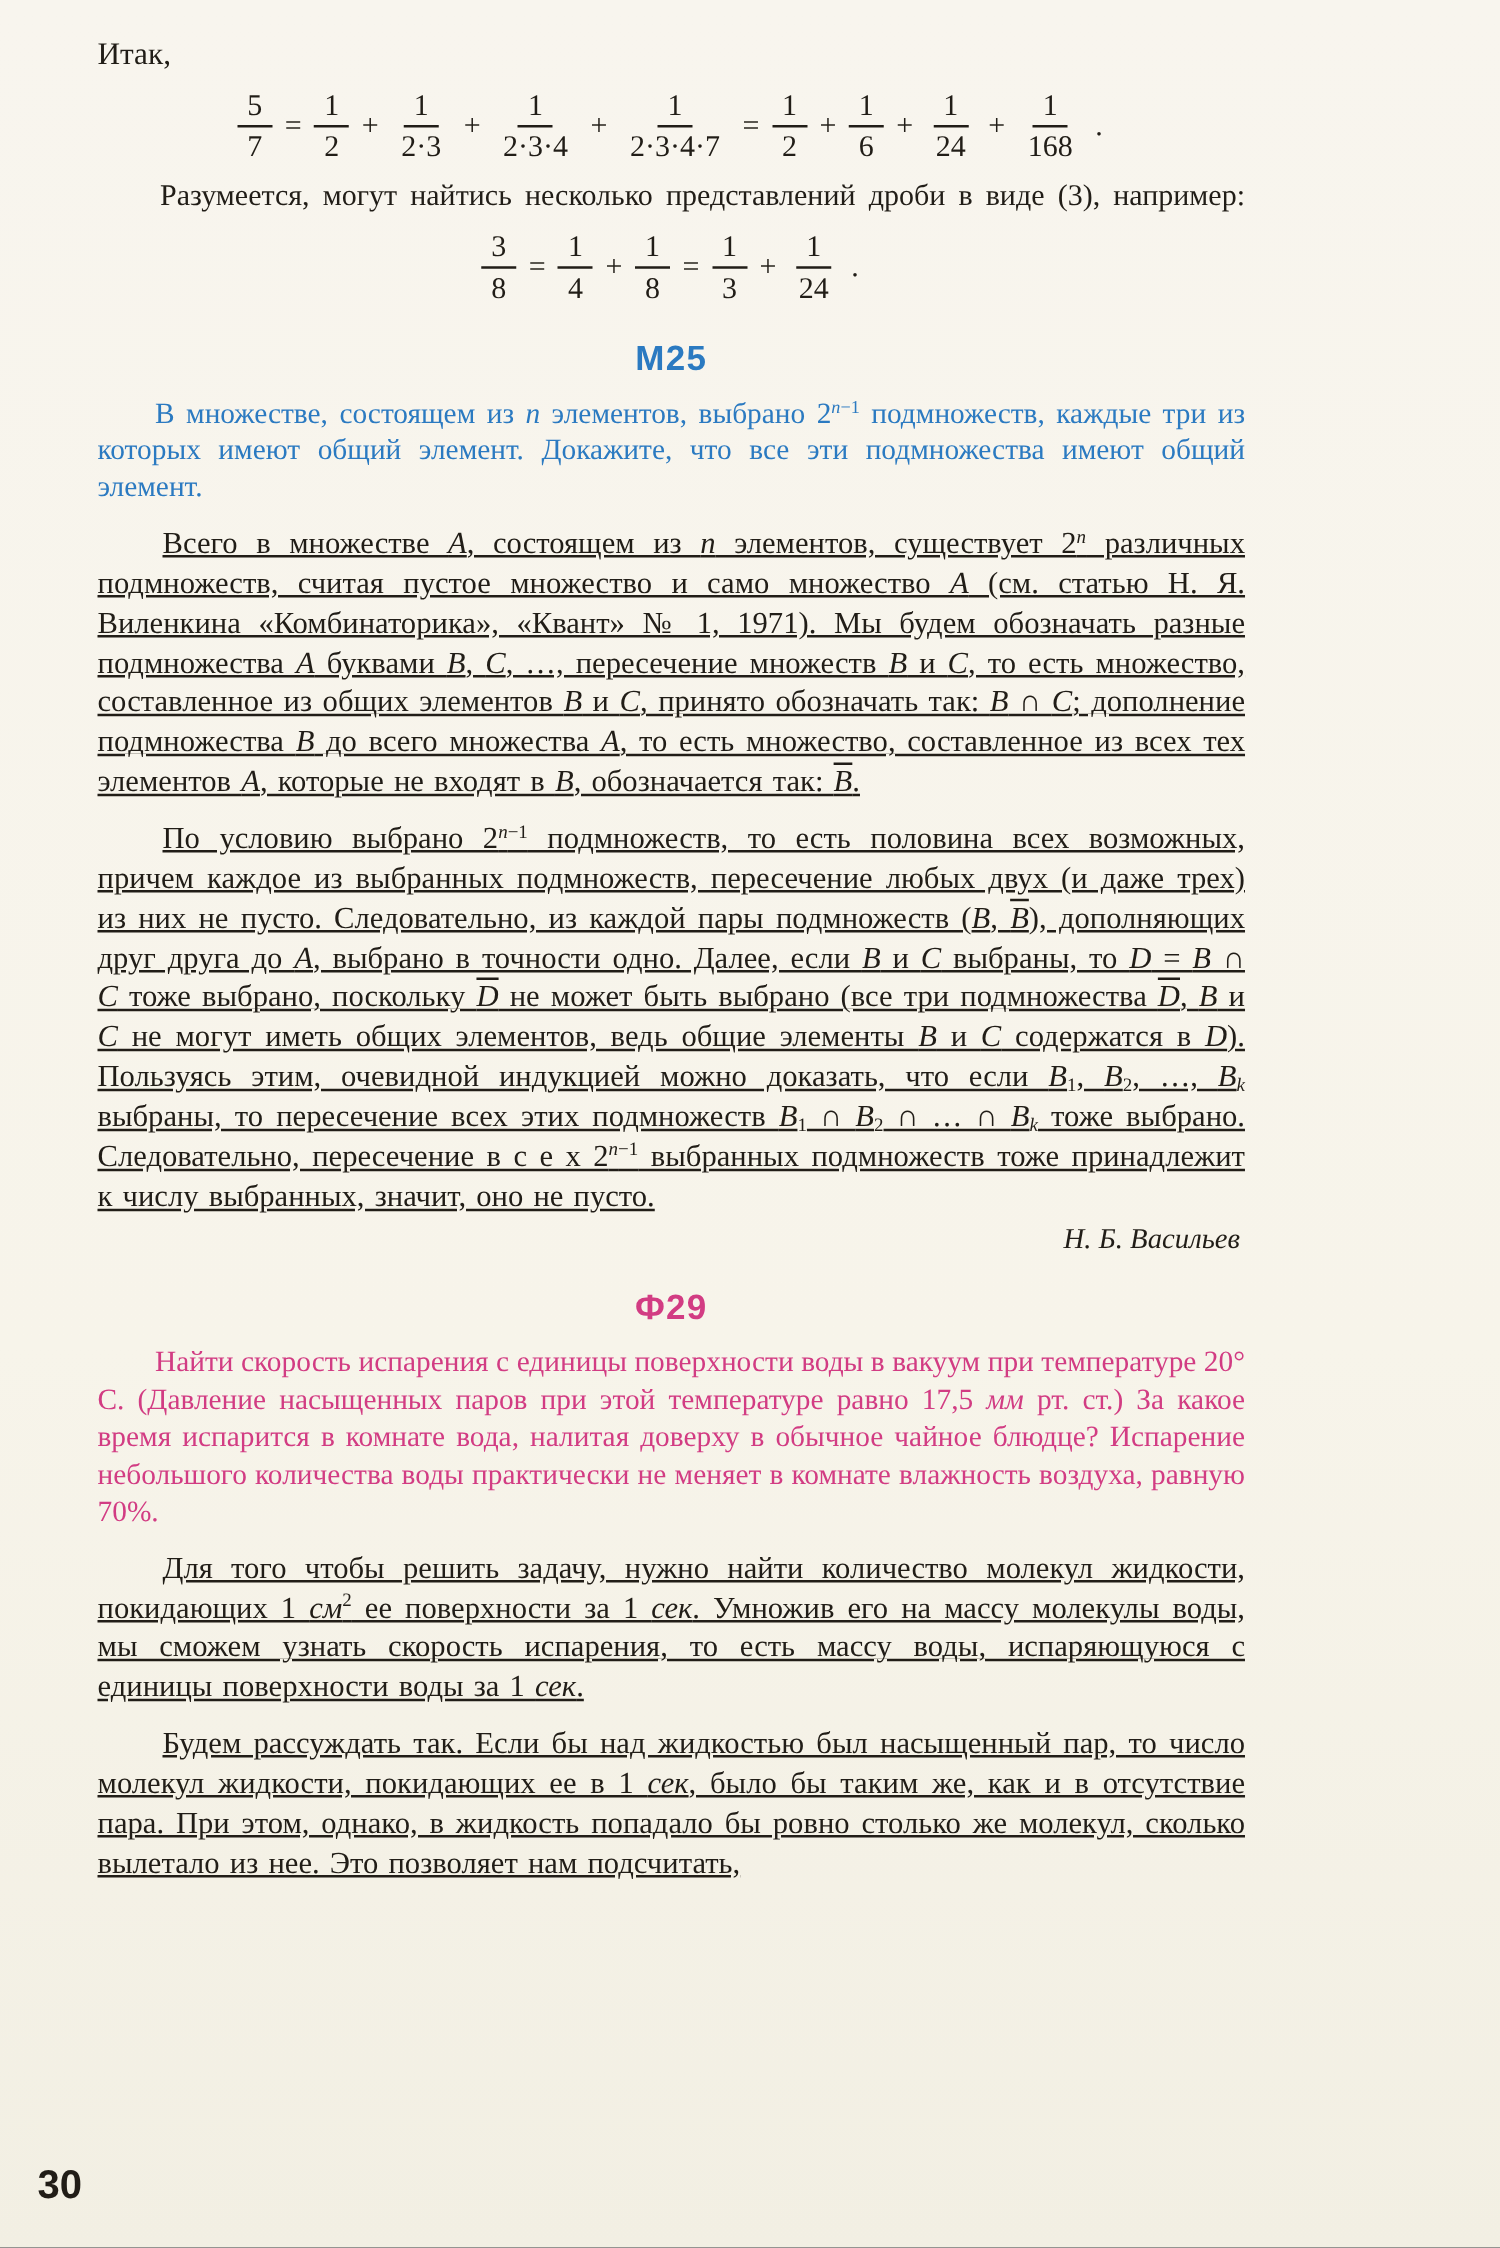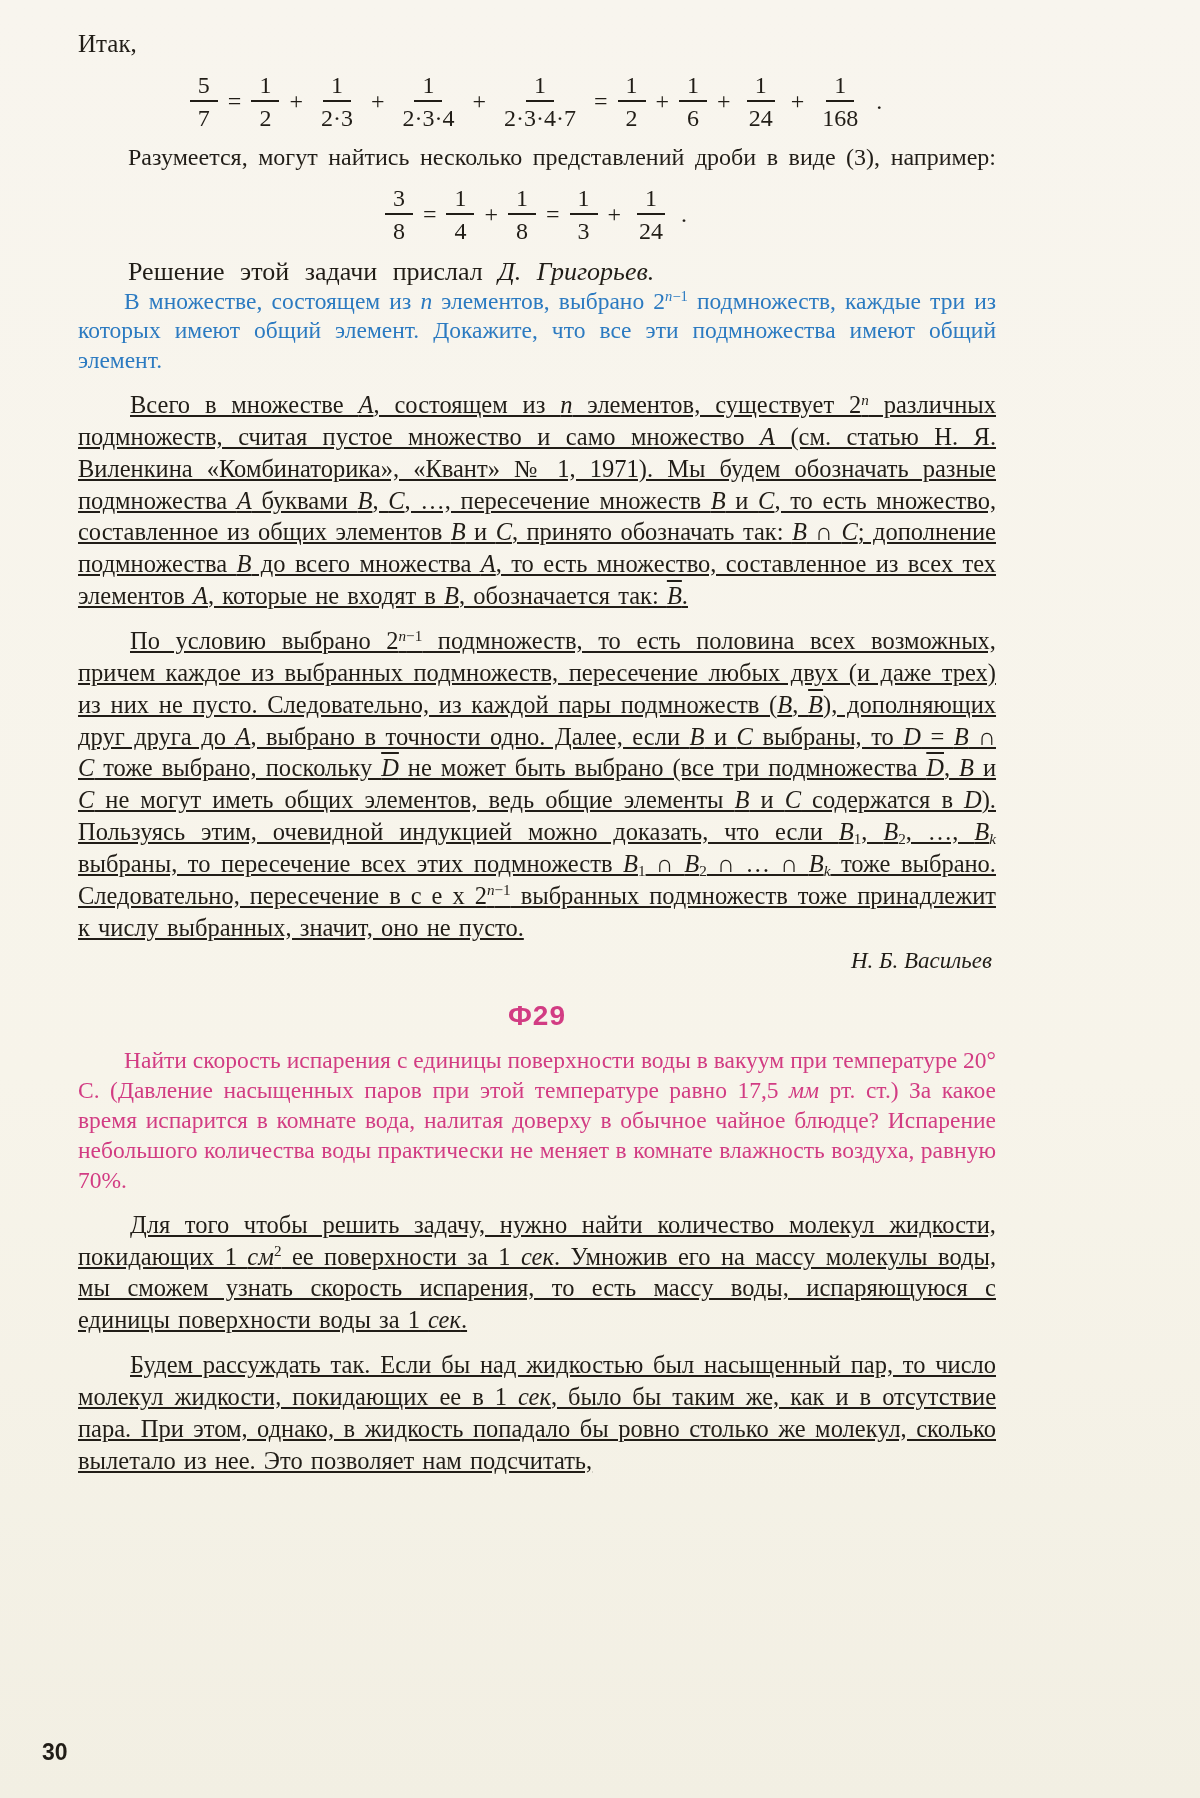--- a/index.html
+++ b/index.html
@@ -31,23 +31,23 @@
   }
   .head-blue{color:var(--blue,#2b7ac1);}
   .head-magenta{color:var(--magenta,#d23c83);}
   .statement{margin:0;font-size:23.5px;line-height:1.27;text-align:justify;text-indent:46px;}
   .blue{color:var(--blue,#2b7ac1);}
   .magenta{color:var(--magenta,#d23c83);}
   .body-para{margin:13px 0 0;font-size:24.5px;line-height:1.3;text-align:justify;text-indent:52px;word-spacing:2px;text-decoration:underline;}
   .note{margin:16px 0 0;font-size:21px;line-height:1.26;text-align:justify;text-indent:42px;}
   .signature{margin:5px 4px 0 0;text-align:right;font-style:italic;font-size:23px;}
   .page-num{
-    position:absolute;left:42px;bottom:32px;
+    position:absolute;left:30px;bottom:32px;
     font-family:"Liberation Sans","DejaVu Sans",sans-serif;
-    font-weight:bold;font-size:23px;
+    font-weight:bold;font-size:32px;
   }
   .seg-i{font-style:italic;}
   .seg-sup{font-size:62%;position:relative;top:-0.55em;font-style:inherit;}
   .seg-sub{font-size:62%;position:relative;top:0.28em;font-style:inherit;}
   .seg-ov{font-style:italic;text-decoration:overline;}
 </style>
 </head>
 <body>
 
 <div class="page">
@@ -126,22 +126,22 @@
           <span class="den">3</span>
         </span>
         <span class="op">+</span>
         <span class="frac">
           <span class="num">1</span>
           <span class="den">24</span>
         </span>
         <span class="op">.</span>
       </div>
 
-    <p class="credit">Решение этой задачи прислал <span class="seg-i">Д. Григорьев.</span></p>
 
+    <h2 class="head head-blue">М25</h2>
 
     <p class="statement blue">В множестве, состоящем из <span class="seg-i">n</span> элементов, выбрано 2<span class="seg-sup"><span class="seg-i">n</span>−1</span> подмножеств, каждые три из которых имеют общий элемент. Докажите, что все эти подмножества имеют общий элемент.</p>
 
     <p class="body-para">Всего в множестве <span class="seg-i">A</span>, состоящем из <span class="seg-i">n</span> элементов, существует 2<span class="seg-sup"><span class="seg-i">n</span></span> различных подмножеств, считая пустое множество и само множество <span class="seg-i">A</span> (см. статью Н. Я. Виленкина «Комбинаторика», «Квант» № 1, 1971). Мы будем обозначать разные подмножества <span class="seg-i">A</span> буквами <span class="seg-i">B</span>, <span class="seg-i">C</span>, …, пересечение множеств <span class="seg-i">B</span> и <span class="seg-i">C</span>, то есть множество, составленное из общих элементов <span class="seg-i">B</span> и <span class="seg-i">C</span>, принято обозначать так: <span class="seg-i">B</span> ∩ <span class="seg-i">C</span>; дополнение подмножества <span class="seg-i">B</span> до всего множества <span class="seg-i">A</span>, то есть множество, составленное из всех тех элементов <span class="seg-i">A</span>, которые не входят в <span class="seg-i">B</span>, обозначается так: <span class="seg-ov">B</span>.</p>
     <p class="body-para">По условию выбрано 2<span class="seg-sup"><span class="seg-i">n</span>−1</span> подмножеств, то есть половина всех возможных, причем каждое из выбранных подмножеств, пересечение любых двух (и даже трех) из них не пусто. Следовательно, из каждой пары подмножеств (<span class="seg-i">B</span>, <span class="seg-ov">B</span>), дополняющих друг друга до <span class="seg-i">A</span>, выбрано в точности одно. Далее, если <span class="seg-i">B</span> и <span class="seg-i">C</span> выбраны, то <span class="seg-i">D</span> = <span class="seg-i">B</span> ∩ <span class="seg-i">C</span> тоже выбрано, поскольку <span class="seg-ov">D</span> не может быть выбрано (все три подмножества <span class="seg-ov">D</span>, <span class="seg-i">B</span> и <span class="seg-i">C</span> не могут иметь общих элементов, ведь общие элементы <span class="seg-i">B</span> и <span class="seg-i">C</span> содержатся в <span class="seg-i">D</span>). Пользуясь этим, очевидной индукцией можно доказать, что если <span class="seg-i">B</span><span class="seg-sub">1</span>, <span class="seg-i">B</span><span class="seg-sub">2</span>, …, <span class="seg-i">B</span><span class="seg-sub"><span class="seg-i">k</span></span> выбраны, то пересечение всех этих подмножеств <span class="seg-i">B</span><span class="seg-sub">1</span> ∩ <span class="seg-i">B</span><span class="seg-sub">2</span> ∩ … ∩ <span class="seg-i">B</span><span class="seg-sub"><span class="seg-i">k</span></span> тоже выбрано. Следовательно, пересечение  в с е х  2<span class="seg-sup"><span class="seg-i">n</span>−1</span>  выбранных подмножеств тоже принадлежит к числу выбранных, значит, оно не пусто.</p>
 
 
     <p class="signature">Н. Б. Васильев</p>
 
     <h2 class="head head-magenta">Ф29</h2>

